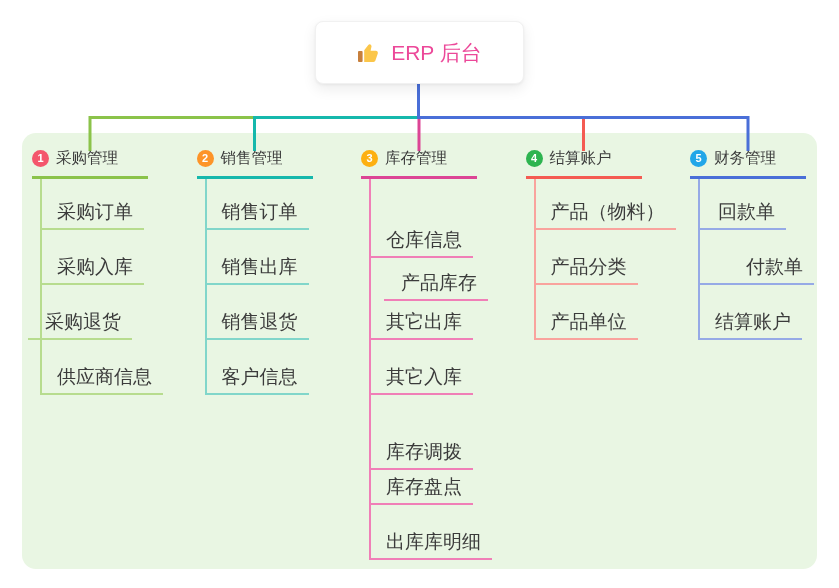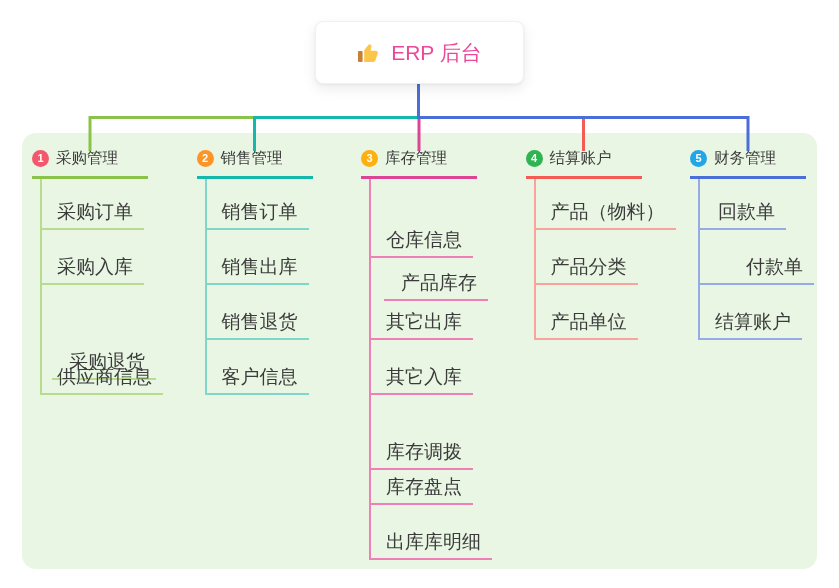--- a/index.html
+++ b/index.html
@@ -61,21 +61,21 @@
   </div>
 
   <div id="branches">
       <div class="branch-title" style="left: 32px; border-bottom-color: rgb(139, 195, 74);">
         <span class="badge" style="background: rgb(244, 86, 108);">1</span>
         <span>采购管理</span>
       </div>
       <div class="sub-line" style="left: 40px; top: 177px; height: 216px; background: rgb(183, 220, 142);"></div>
       <div class="sub-item" style="left: 40px; top: 203px; border-bottom-color: rgb(183, 220, 142);">采购订单</div>
       <div class="sub-item" style="left: 40px; top: 258px; border-bottom-color: rgb(183, 220, 142);">采购入库</div>
-      <div class="sub-item" style="left: 52px; top: 313px; border-bottom-color: rgb(183, 220, 142); margin-top: 40px;">采购退货</div>
+      <div class="sub-item" style="left: 28px; top: 313px; border-bottom-color: rgb(183, 220, 142);">采购退货</div>
       <div class="sub-item" style="left: 40px; top: 368px; border-bottom-color: rgb(183, 220, 142);">供应商信息</div>
       <div class="branch-title" style="left: 196.5px; border-bottom-color: rgb(22, 184, 172);">
         <span class="badge" style="background: rgb(253, 148, 40);">2</span>
         <span>销售管理</span>
       </div>
       <div class="sub-line" style="left: 204.5px; top: 177px; height: 216px; background: rgb(129, 214, 202);"></div>
       <div class="sub-item" style="left: 204.5px; top: 203px; border-bottom-color: rgb(129, 214, 202);">销售订单</div>
       <div class="sub-item" style="left: 204.5px; top: 258px; border-bottom-color: rgb(129, 214, 202);">销售出库</div>
       <div class="sub-item" style="left: 204.5px; top: 313px; border-bottom-color: rgb(129, 214, 202);">销售退货</div>
       <div class="sub-item" style="left: 204.5px; top: 368px; border-bottom-color: rgb(129, 214, 202);">客户信息</div>

